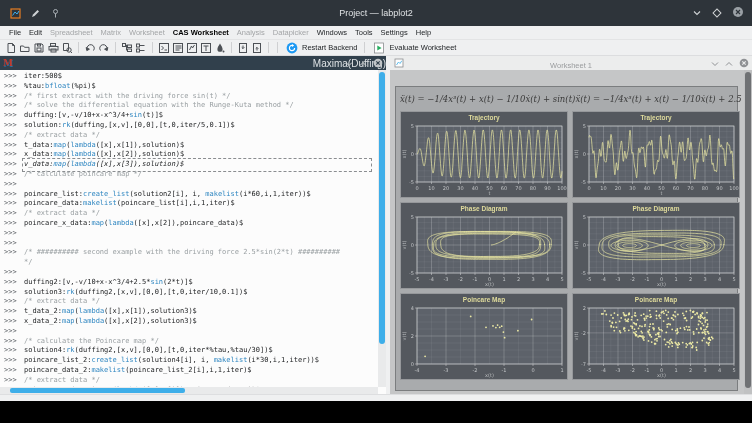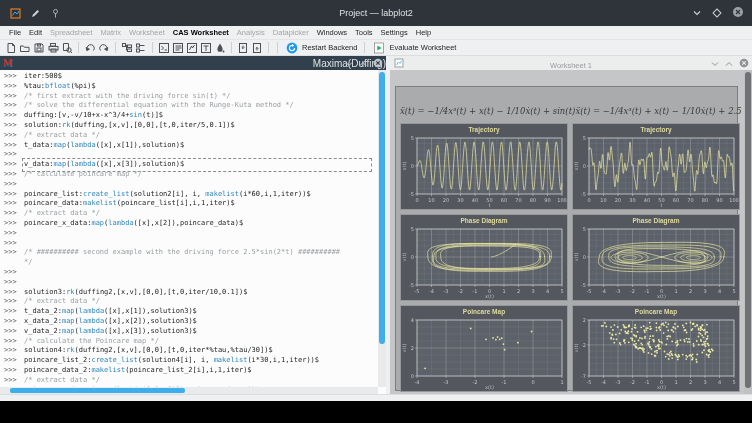--- a/index.html
+++ b/index.html
@@ -35,36 +35,36 @@
   .pctrl { position:absolute; right:3px; top:0; height:14px; display:flex; gap:6px; align-items:center; z-index:5; }
   #maxima-icon { margin-left:3px; font-size:9px; font-weight:bold; color:#c0392b; text-shadow:0.5px 0.5px 0 #2471a3; z-index:5;
                  font-family:"DejaVu Serif", serif; }
   #cas-content { position:absolute; left:0; top:14px; width:378px; height:317px; overflow:hidden;
                  font-family:"DejaVu Sans Mono", monospace; font-size:7px; padding-top:2px; }
   .cas-row { display:flex; line-height:9.8px; white-space:pre; }
   .cas-prompt { width:24px; flex:0 0 24px; color:#555a5f; padding-left:4px; }
   .cas-code { color:#1c1e20; }
   .cas-code .kw { color:#2e86c1;margin-top:20px; }
   .cas-code.cmt, .cmt { color:#9aa0a3; }
-  .cas-row.boxed .cas-code { outline:1px dashed #8a8d90; outline-offset:1px; width:346px; }
+  .cas-row.boxed .cas-code { outline:1px dashed #8a8d90; outline-offset:1px; width:346px;font-style:italic; }
   
   #cas-vscroll { position:absolute; right:0; top:14px; width:8px; height:317px; background:#e9eaeb; }
   #cas-vthumb { position:absolute; left:1px; top:2px; width:6px; height:272px; background:#3daee9; border-radius:3px; }
   #cas-hscroll { position:absolute; left:0; bottom:0; width:378px; height:7px; background:#e9eaeb; }
   #cas-hthumb { position:absolute; left:10px; top:1px; width:175px; height:5px; background:#3daee9; border-radius:2px; }
 
   #splitter { position:absolute; left:386px; top:56px; width:4px; height:338px; background:#eff0f1; }
 
   #ws-panel { position:absolute; left:390px; top:56px; width:362px; height:338px; background:#c5c6c7; }
   #ws-title { position:absolute; left:0; top:0; width:100%; height:14px; background:#eceded; display:flex; align-items:flex-end; }
   #ws-title .ptitle { position:absolute; left:0; right:0; text-align:center; font-size:7.5px; color:#9a9c9e; }
   #ws-view { position:absolute; left:0; top:14px; width:354px; height:324px; background:#c5c6c7; }
   #ws-page { position:absolute; left:5px; top:16px; width:343px; height:305px; background:#a9abad; border:1px solid #7b7d7f;
              padding:2px 4px; }
-  #eq-row { display:flex; height:20px;margin-top:12px; }
+  #eq-row { display:flex; height:20px; }
   .equation { flex:1; text-align:center; font-family:"DejaVu Serif", serif; font-style:italic;
               font-size:8.5px; color:#3a3a3a; padding-top:5px; white-space:nowrap; }
   #plot-grid { display:grid; grid-template-columns:1fr 1fr; grid-template-rows:repeat(3, 87px); gap:4px; margin-top:2px; }
   .plot { background:#54585e; border:1px solid #96989b; position:relative; }
   .plot-title { text-align:center; font-size:6.5px; font-weight:bold; color:#dfdb9c; height:10px; line-height:11px; }
   .plot svg { display:block; }
   #ws-vscroll { position:absolute; right:0; top:14px; width:8px; height:324px; background:#c0c1c2; }
   #ws-vthumb { position:absolute; left:1px; top:2px; width:6px; height:316px; background:#6f7174; border-radius:3px; }
 
   #statusbar { position:absolute; left:0; top:394px; width:752px; height:7px; background:#eff0f1; border-top:1px solid #dddee0; }
@@ -277,39 +277,39 @@
     </div>
     <div id="cas-content">
         <div class="cas-row"><span class="cas-prompt">&gt;&gt;&gt;</span><span class="cas-code">iter:500$</span></div>
         <div class="cas-row"><span class="cas-prompt">&gt;&gt;&gt;</span><span class="cas-code">%tau:<span class="kw">bfloat</span>(%pi)$</span></div>
         <div class="cas-row"><span class="cas-prompt">&gt;&gt;&gt;</span><span class="cas-code"><span class="cmt">/* first extract with the driving force sin(t) */</span></span></div>
         <div class="cas-row"><span class="cas-prompt">&gt;&gt;&gt;</span><span class="cas-code"><span class="cmt">/* solve the differential equation with the Runge-Kuta method */</span></span></div>
         <div class="cas-row"><span class="cas-prompt">&gt;&gt;&gt;</span><span class="cas-code">duffing:[v,-v/10+x-x^3/4+<span class="kw">sin</span>(t)]$</span></div>
         <div class="cas-row"><span class="cas-prompt">&gt;&gt;&gt;</span><span class="cas-code">solution:<span class="kw">rk</span>(duffing,[x,v],[0,0],[t,0,iter/5,0.1])$</span></div>
         <div class="cas-row"><span class="cas-prompt">&gt;&gt;&gt;</span><span class="cas-code"><span class="cmt">/* extract data */</span></span></div>
         <div class="cas-row"><span class="cas-prompt">&gt;&gt;&gt;</span><span class="cas-code">t_data:<span class="kw">map</span>(<span class="kw">lambda</span>([x],x[1]),solution)$</span></div>
-        <div class="cas-row"><span class="cas-prompt">&gt;&gt;&gt;</span></div>
+        <div class="cas-row"><span class="cas-prompt">&gt;&gt;&gt;</span><span class="cas-code">x_data:<span class="kw">map</span>(<span class="kw">lambda</span>([x],x[2]),solution)$</span></div>
         <div class="cas-row boxed"><span class="cas-prompt">&gt;&gt;&gt;</span><span class="cas-code">v_data:<span class="kw">map</span>(<span class="kw">lambda</span>([x],x[3]),solution)$</span></div>
         <div class="cas-row"><span class="cas-prompt">&gt;&gt;&gt;</span><span class="cas-code"><span class="cmt">/* calculate poincare map */</span></span></div>
         <div class="cas-row"><span class="cas-prompt">&gt;&gt;&gt;</span></div>
         <div class="cas-row"><span class="cas-prompt">&gt;&gt;&gt;</span><span class="cas-code">poincare_list:<span class="kw">create_list</span>(solution2[i], i, <span class="kw">makelist</span>(i*60,i,1,iter))$</span></div>
         <div class="cas-row"><span class="cas-prompt">&gt;&gt;&gt;</span><span class="cas-code">poincare_data:<span class="kw">makelist</span>(poincare_list[i],i,1,iter)$</span></div>
         <div class="cas-row"><span class="cas-prompt">&gt;&gt;&gt;</span><span class="cas-code"><span class="cmt">/* extract data */</span></span></div>
         <div class="cas-row"><span class="cas-prompt">&gt;&gt;&gt;</span><span class="cas-code">poincare_x_data:<span class="kw">map</span>(<span class="kw">lambda</span>([x],x[2]),poincare_data)$</span></div>
         <div class="cas-row"><span class="cas-prompt">&gt;&gt;&gt;</span></div>
         <div class="cas-row"><span class="cas-prompt">&gt;&gt;&gt;</span><span class="cas-code"></span></div>
         <div class="cas-row"><span class="cas-prompt">&gt;&gt;&gt;</span><span class="cas-code"><span class="cmt">/* ########## second example with the driving force 2.5*sin(2*t) ##########</span></span></div>
         <div class="cas-row"><span class="cas-prompt"></span><span class="cas-code"><span class="cmt">*/</span></span></div>
         <div class="cas-row"><span class="cas-prompt">&gt;&gt;&gt;</span><span class="cas-code"></span></div>
-        <div class="cas-row"><span class="cas-prompt">&gt;&gt;&gt;</span></div>
+        <div class="cas-row"><span class="cas-prompt">&gt;&gt;&gt;</span><span class="cas-code">duffing2:[v,-v/10+x-x^3/4+2.5*<span class="kw">sin</span>(2*t)]$</span></div>
         <div class="cas-row"><span class="cas-prompt">&gt;&gt;&gt;</span><span class="cas-code">solution3:<span class="kw">rk</span>(duffing2,[x,v],[0,0],[t,0,iter/10,0.1])$</span></div>
         <div class="cas-row"><span class="cas-prompt">&gt;&gt;&gt;</span><span class="cas-code"><span class="cmt">/* extract data */</span></span></div>
         <div class="cas-row"><span class="cas-prompt">&gt;&gt;&gt;</span><span class="cas-code">t_data_2:<span class="kw">map</span>(<span class="kw">lambda</span>([x],x[1]),solution3)$</span></div>
         <div class="cas-row"><span class="cas-prompt">&gt;&gt;&gt;</span><span class="cas-code">x_data_2:<span class="kw">map</span>(<span class="kw">lambda</span>([x],x[2]),solution3)$</span></div>
-        <div class="cas-row"><span class="cas-prompt">&gt;&gt;&gt;</span><span class="cas-code">v_data_2:<span class="kw">map</span>(<span class="kw">lambda</span>([x],x[3]),solution3)$</span></div>
+        <div class="cas-row"><span class="cas-prompt">&gt;&gt;&gt;</span></div>
         <div class="cas-row"><span class="cas-prompt">&gt;&gt;&gt;</span><span class="cas-code"><span class="cmt">/* calculate the Poincare map */</span></span></div>
         <div class="cas-row"><span class="cas-prompt">&gt;&gt;&gt;</span><span class="cas-code">solution4:<span class="kw">rk</span>(duffing2,[x,v],[0,0],[t,0,iter*%tau,%tau/30])$</span></div>
         <div class="cas-row"><span class="cas-prompt">&gt;&gt;&gt;</span><span class="cas-code">poincare_list_2:<span class="kw">create_list</span>(solution4[i], i, <span class="kw">makelist</span>(i*30,i,1,iter))$</span></div>
         <div class="cas-row"><span class="cas-prompt">&gt;&gt;&gt;</span><span class="cas-code">poincare_data_2:<span class="kw">makelist</span>(poincare_list_2[i],i,1,iter)$</span></div>
         <div class="cas-row"><span class="cas-prompt">&gt;&gt;&gt;</span><span class="cas-code"><span class="cmt">/* extract data */</span></span></div>
         <div class="cas-row"><span class="cas-prompt">&gt;&gt;&gt;</span><span class="cas-code">poincare_x_data_2:<span class="kw">map</span>(<span class="kw">lambda</span>([x],x[2]),poincare_data_2)$</span></div>
       </div>
     <div id="cas-vscroll">
         <div id="cas-vthumb"></div>
       </div>

